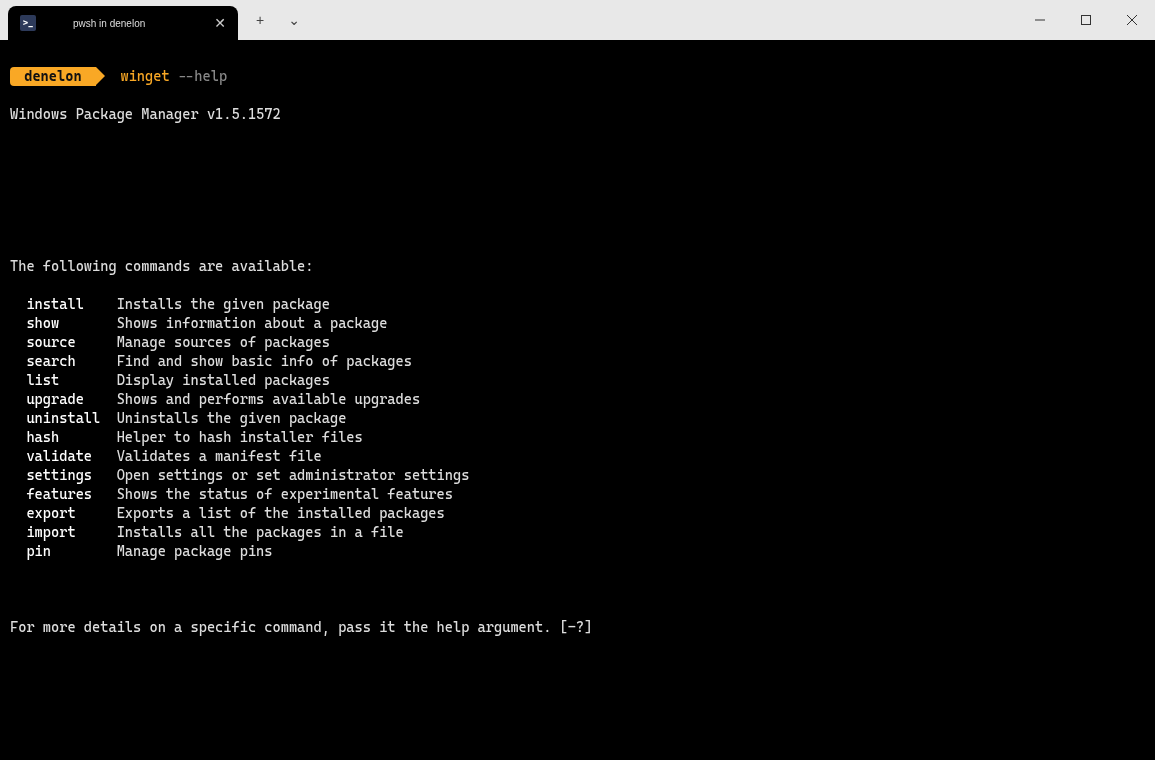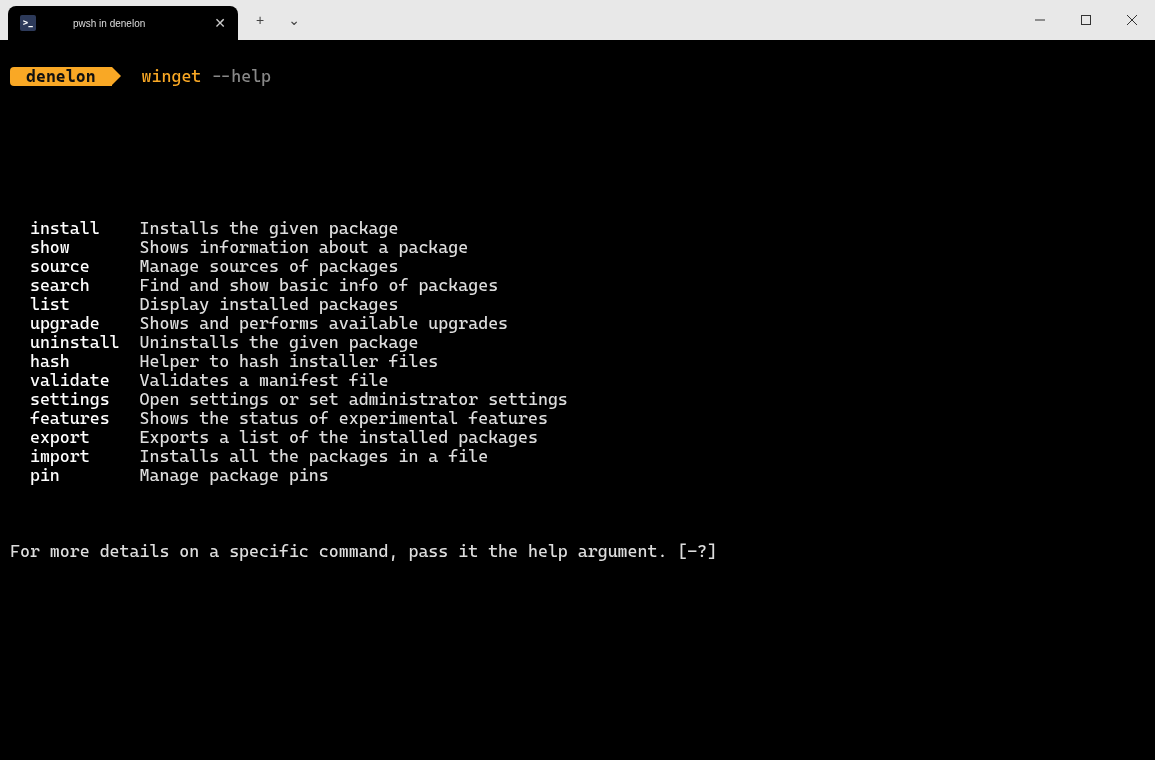--- a/index.html
+++ b/index.html
@@ -74,21 +74,21 @@
     display: inline-flex; align-items: center; justify-content: center;
     color: #333; cursor: pointer;
     font-family: 'Segoe UI', sans-serif;
   }
 
   .terminal {
     flex: 1;
     background: #000;
     color: #ddd;
     padding: 8px 10px 4px 10px;
-    font-size: 17px;
+    font-size: 14px;
     line-height: 19px;
     white-space: pre;
     overflow: hidden;
     position: relative;
   }
   .line { white-space: pre; }
   .prompt-badge {
     background: #f9a825;
     color: #111;
     padding: 0 6px;
@@ -140,23 +140,25 @@
       <svg width="10" height="10">
           <line x1="0" y1="0" x2="10" y2="10" stroke="#333" stroke-width="1"></line>
           <line x1="10" y1="0" x2="0" y2="10" stroke="#333" stroke-width="1"></line>
         </svg>
     </span>
   </div>
 </div>
 
 <div class="terminal">
 <div class="line"><span class="prompt-badge"> <span>denelon</span> </span>   <span class="cmd">winget</span> <span class="cmd-arg">--help</span></div>
+<div class="line">Windows Package Manager v1.5.1572</div>
 <div class="line"> </div>
 <div class="line"> </div>
 <div class="line"> </div>
+<div class="line">The following commands are available:</div>
 <div class="commands-block" id="commands-block"><div class="line">  <span class="cmd-name">install    </span>Installs the given package</div><div class="line">  <span class="cmd-name">show       </span>Shows information about a package</div><div class="line">  <span class="cmd-name">source     </span>Manage sources of packages</div><div class="line">  <span class="cmd-name">search     </span>Find and show basic info of packages</div><div class="line">  <span class="cmd-name">list       </span>Display installed packages</div><div class="line">  <span class="cmd-name">upgrade    </span>Shows and performs available upgrades</div><div class="line">  <span class="cmd-name">uninstall  </span>Uninstalls the given package</div><div class="line">  <span class="cmd-name">hash       </span>Helper to hash installer files</div><div class="line">  <span class="cmd-name">validate   </span>Validates a manifest file</div><div class="line">  <span class="cmd-name">settings   </span>Open settings or set administrator settings</div><div class="line">  <span class="cmd-name">features   </span>Shows the status of experimental features</div><div class="line">  <span class="cmd-name">export     </span>Exports a list of the installed packages</div><div class="line">  <span class="cmd-name">import     </span>Installs all the packages in a file</div><div class="line">  <span class="cmd-name">pin        </span>Manage package pins</div></div>
 <div class="line"> </div>
 <div class="line">For more details on a specific command, pass it the help argument. [-?]</div>
 
 
 
 
 
 
 </div>

